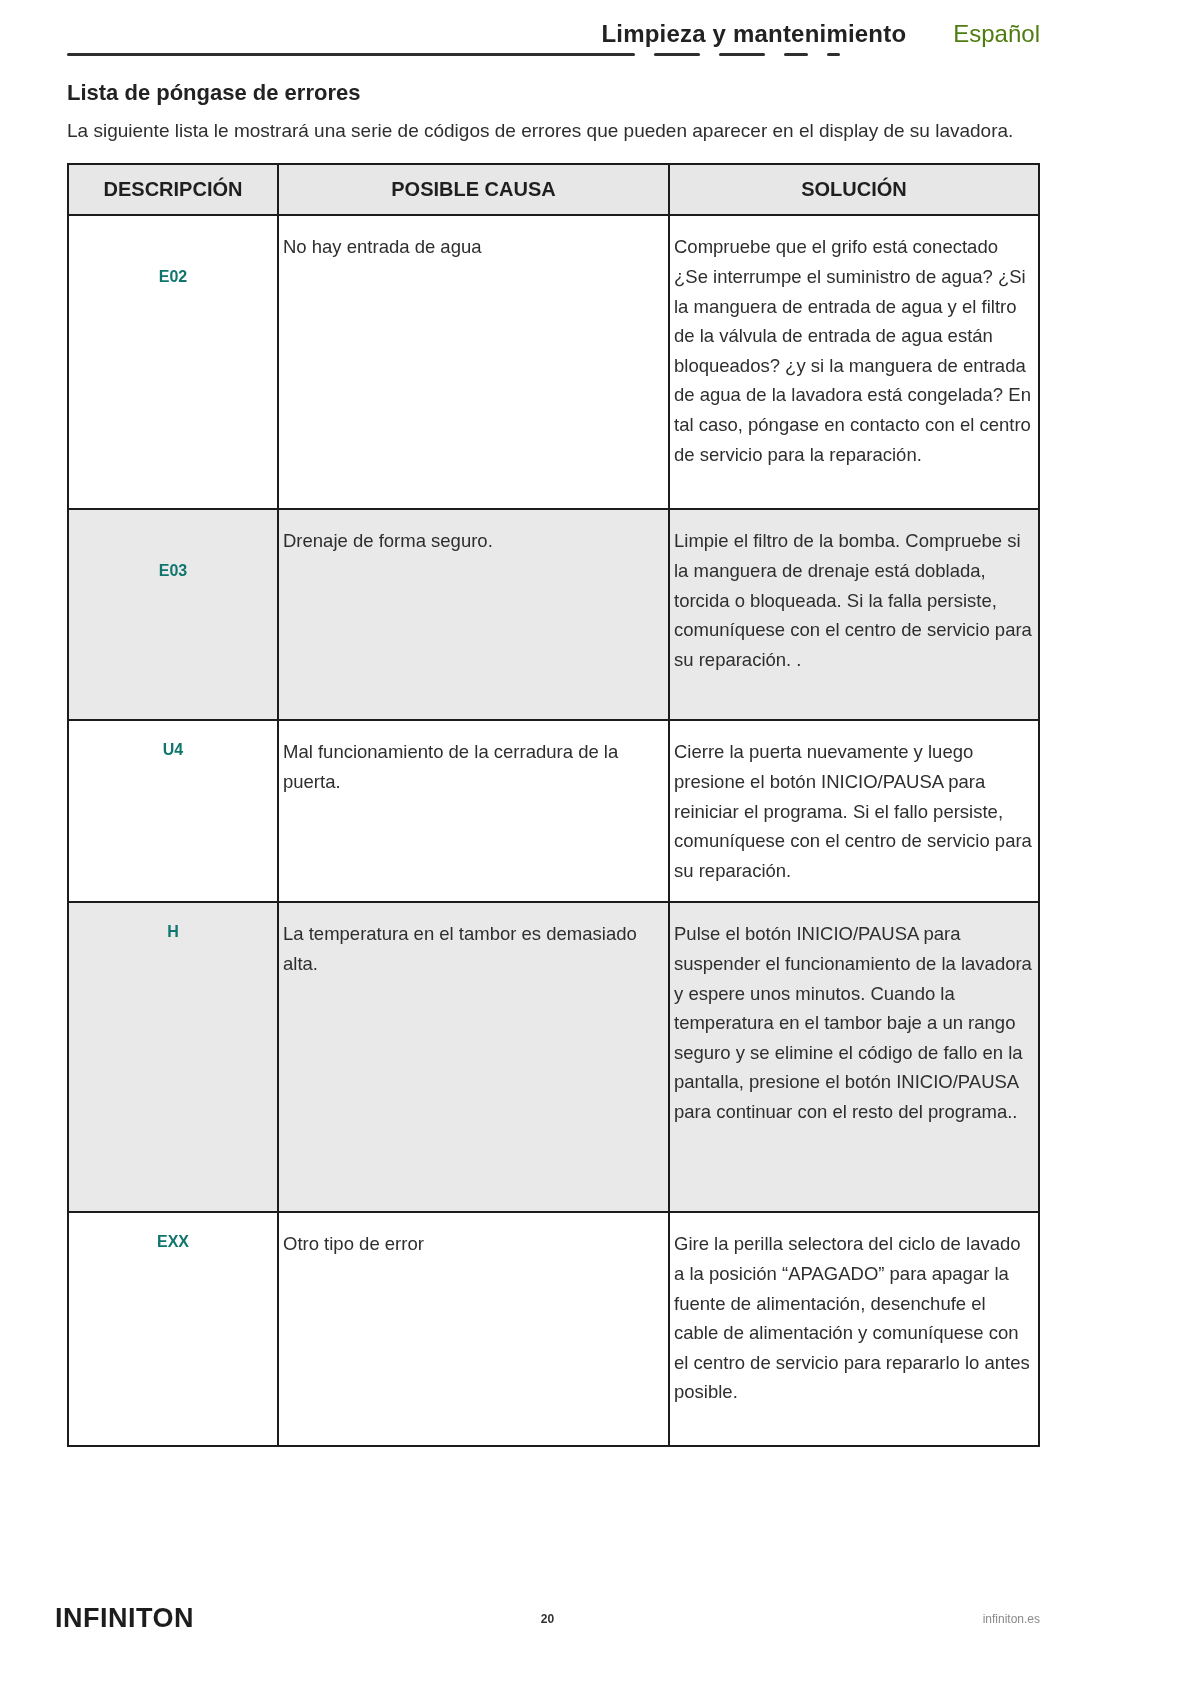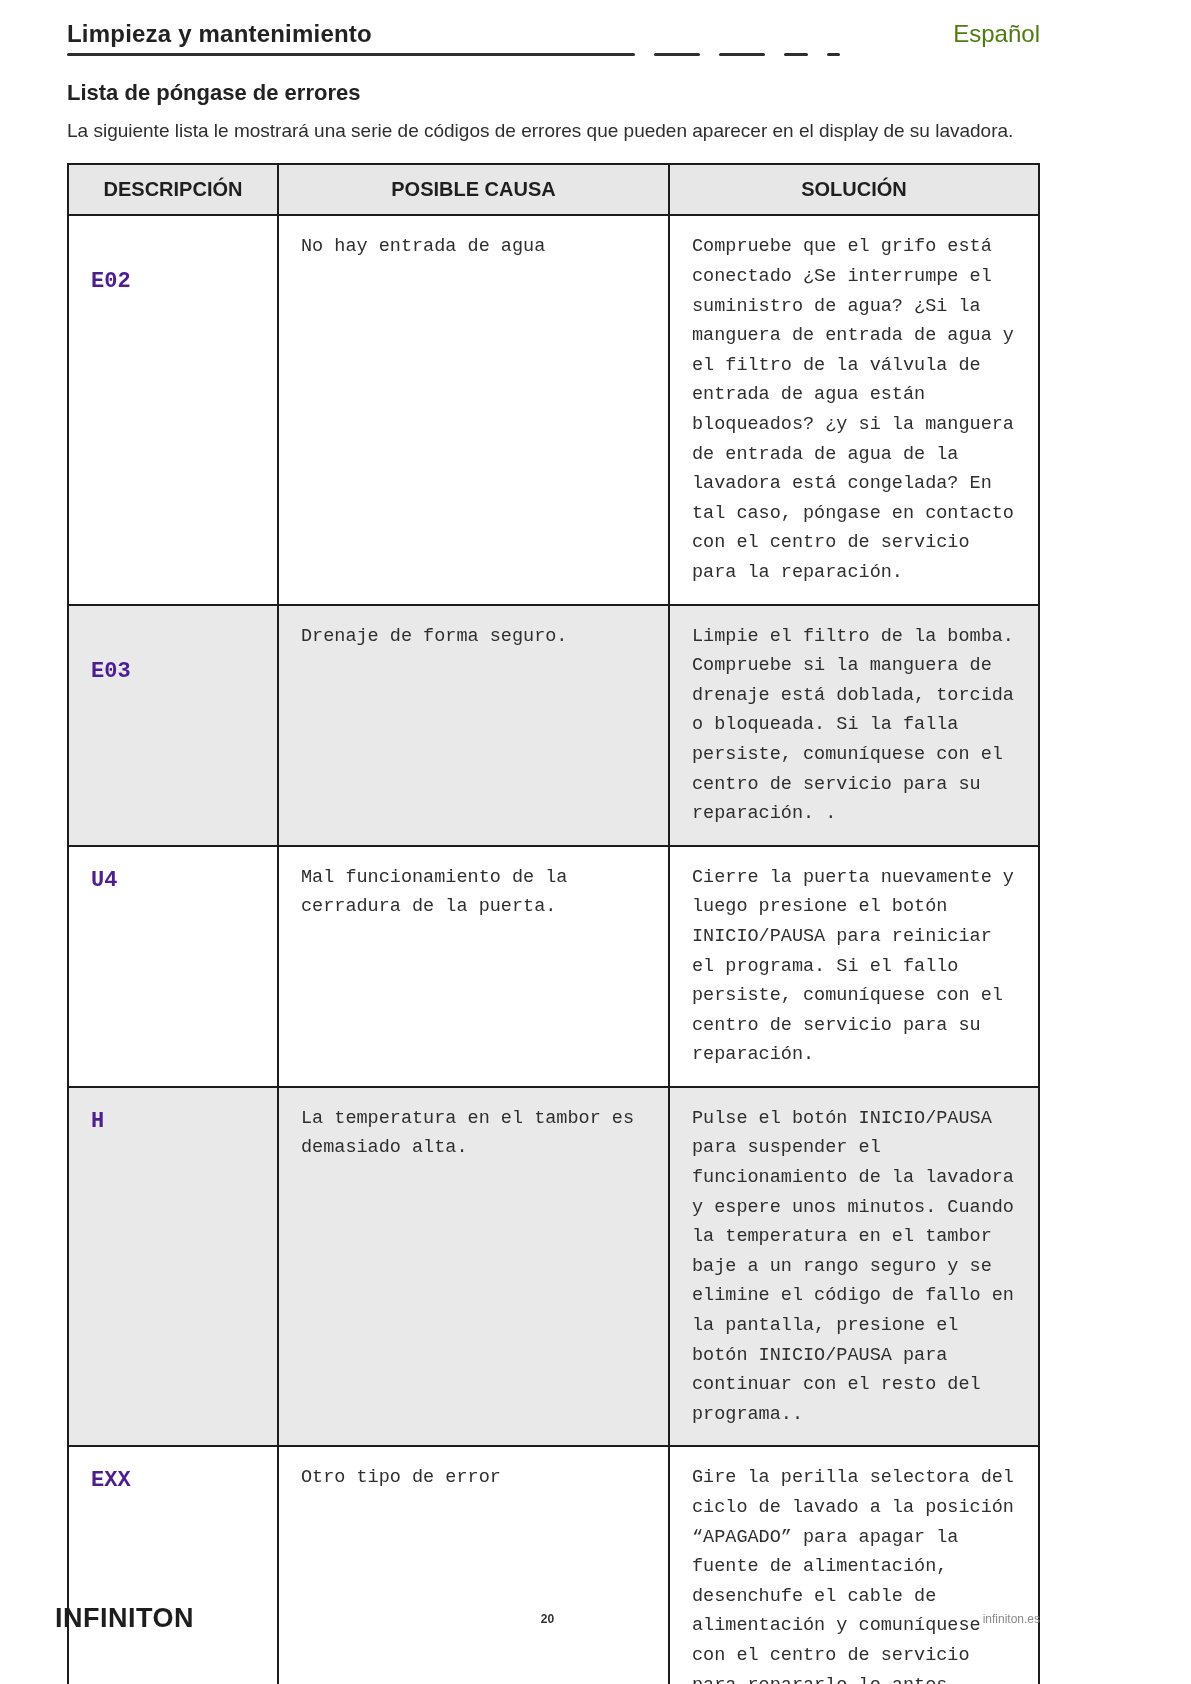--- a/index.html
+++ b/index.html
@@ -11,21 +11,21 @@
     width: 1191px;
     height: 1684px;
     background: #ffffff;
     padding: 20px 151px 0 67px;
     overflow: hidden;
   }
 
   
   .header-row {
     display: flex;
-    justify-content: space-between;
+    justify-content: flex-end;
     align-items: baseline;
     gap: 47px;
   }
   .section-title {
     font-size: 24px;
     font-weight: 700;
     letter-spacing: 0.2px;
     color: #222;
   }
   .lang-label {
@@ -80,30 +80,30 @@
     background: #e7e7e7;
     font-size: 20px;
     font-weight: 700;
     text-align: center;
     padding: 13px 8px;
     color: #1f1f1f;
   }
   .error-table td {
     border: 2px solid #1c1c1c;
     vertical-align: top;
-    padding: 16px 22px;
+    padding: 16px 4px;
     font-size: 18.5px;
     line-height: 1.6;
     color: #2e2e2e;
-    font-family: Liberation Mono, monospace;
   }
   .error-table td.code {
-    font-weight: 700;
-    font-size: 22px;
-    color: #4c1d95;
+    text-align: center;
+    font-weight: 700;
+    font-size: 16px;
+    color: #0f766e;
   }
   tr.shaded td { background: #e9e9e9; }
   tr.code-low td.code { padding-top: 48px; }
 
   tr.h-r0 { height: 294px; }
   tr.h-r1 { height: 211px; }
   tr.h-r2 { height: 166px; }
   tr.h-r3 { height: 310px; }
   tr.h-r4 { height: 234px; }
 

